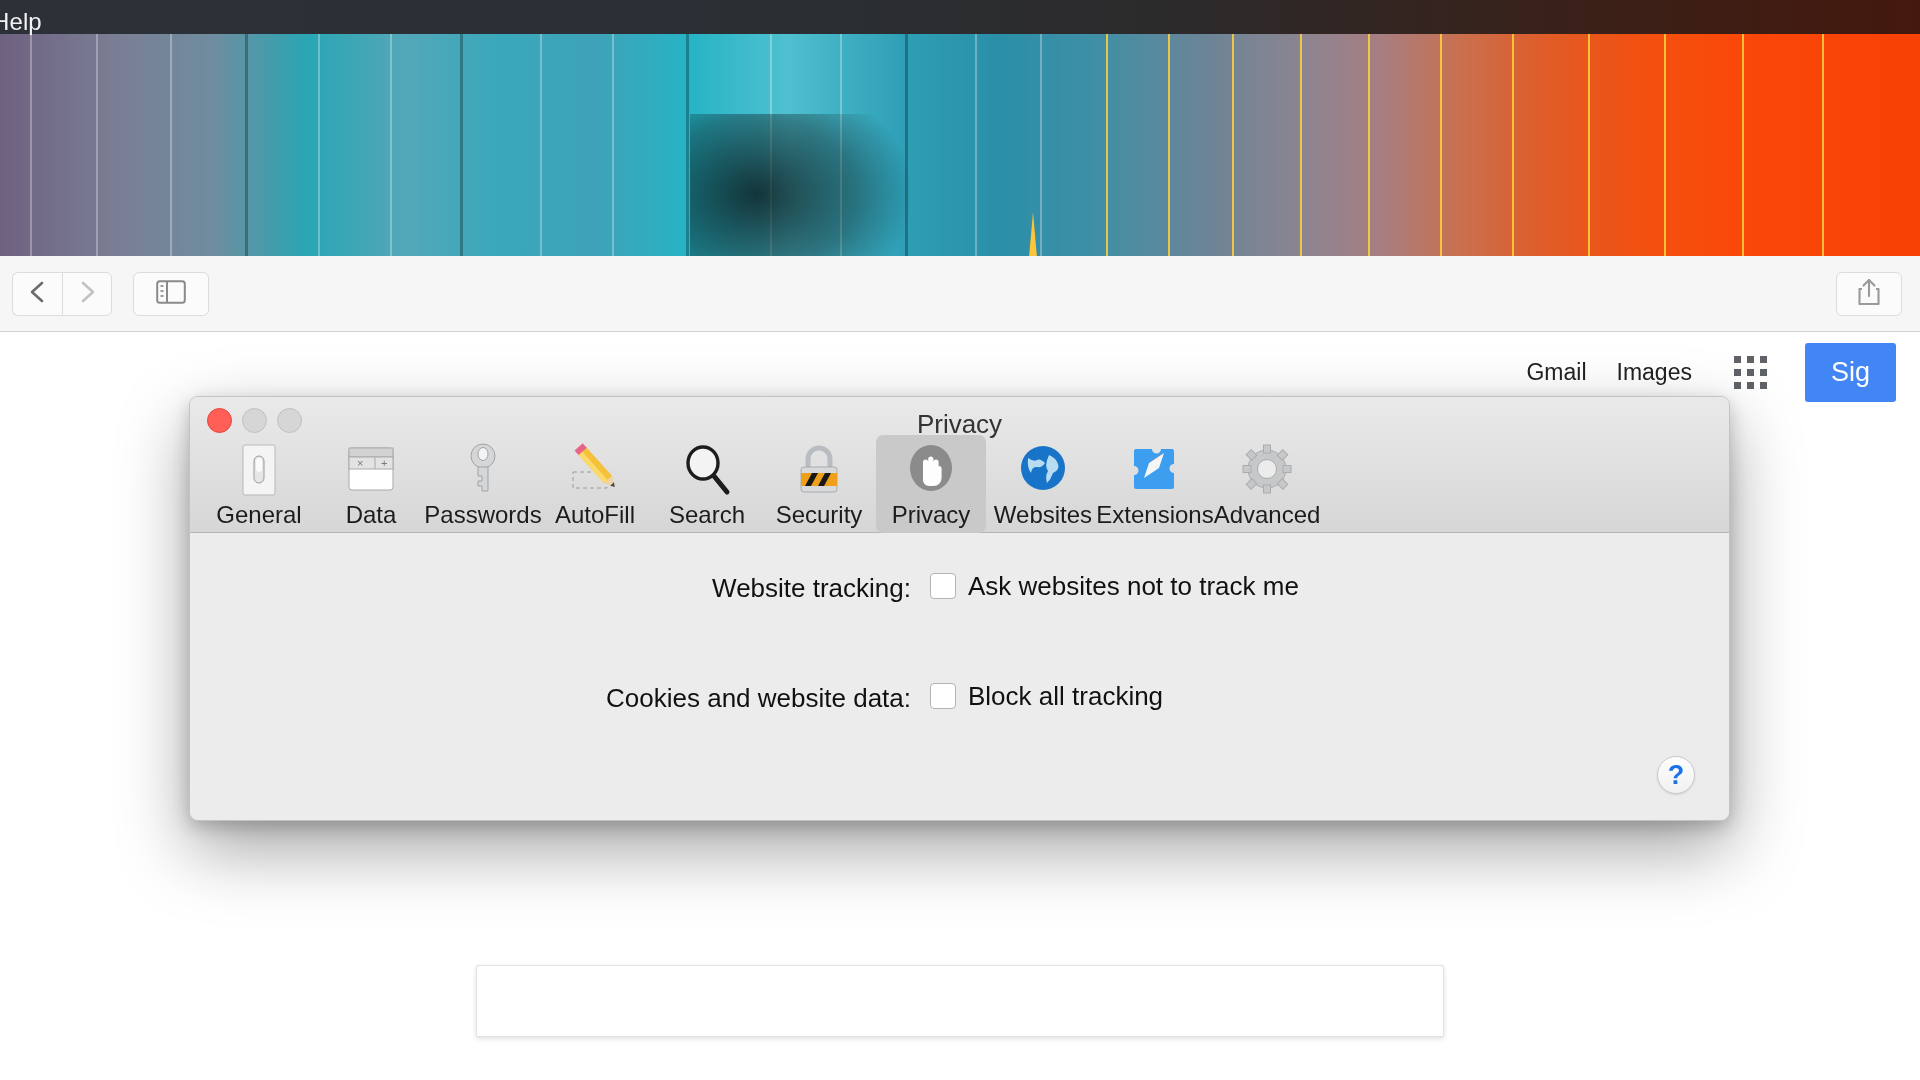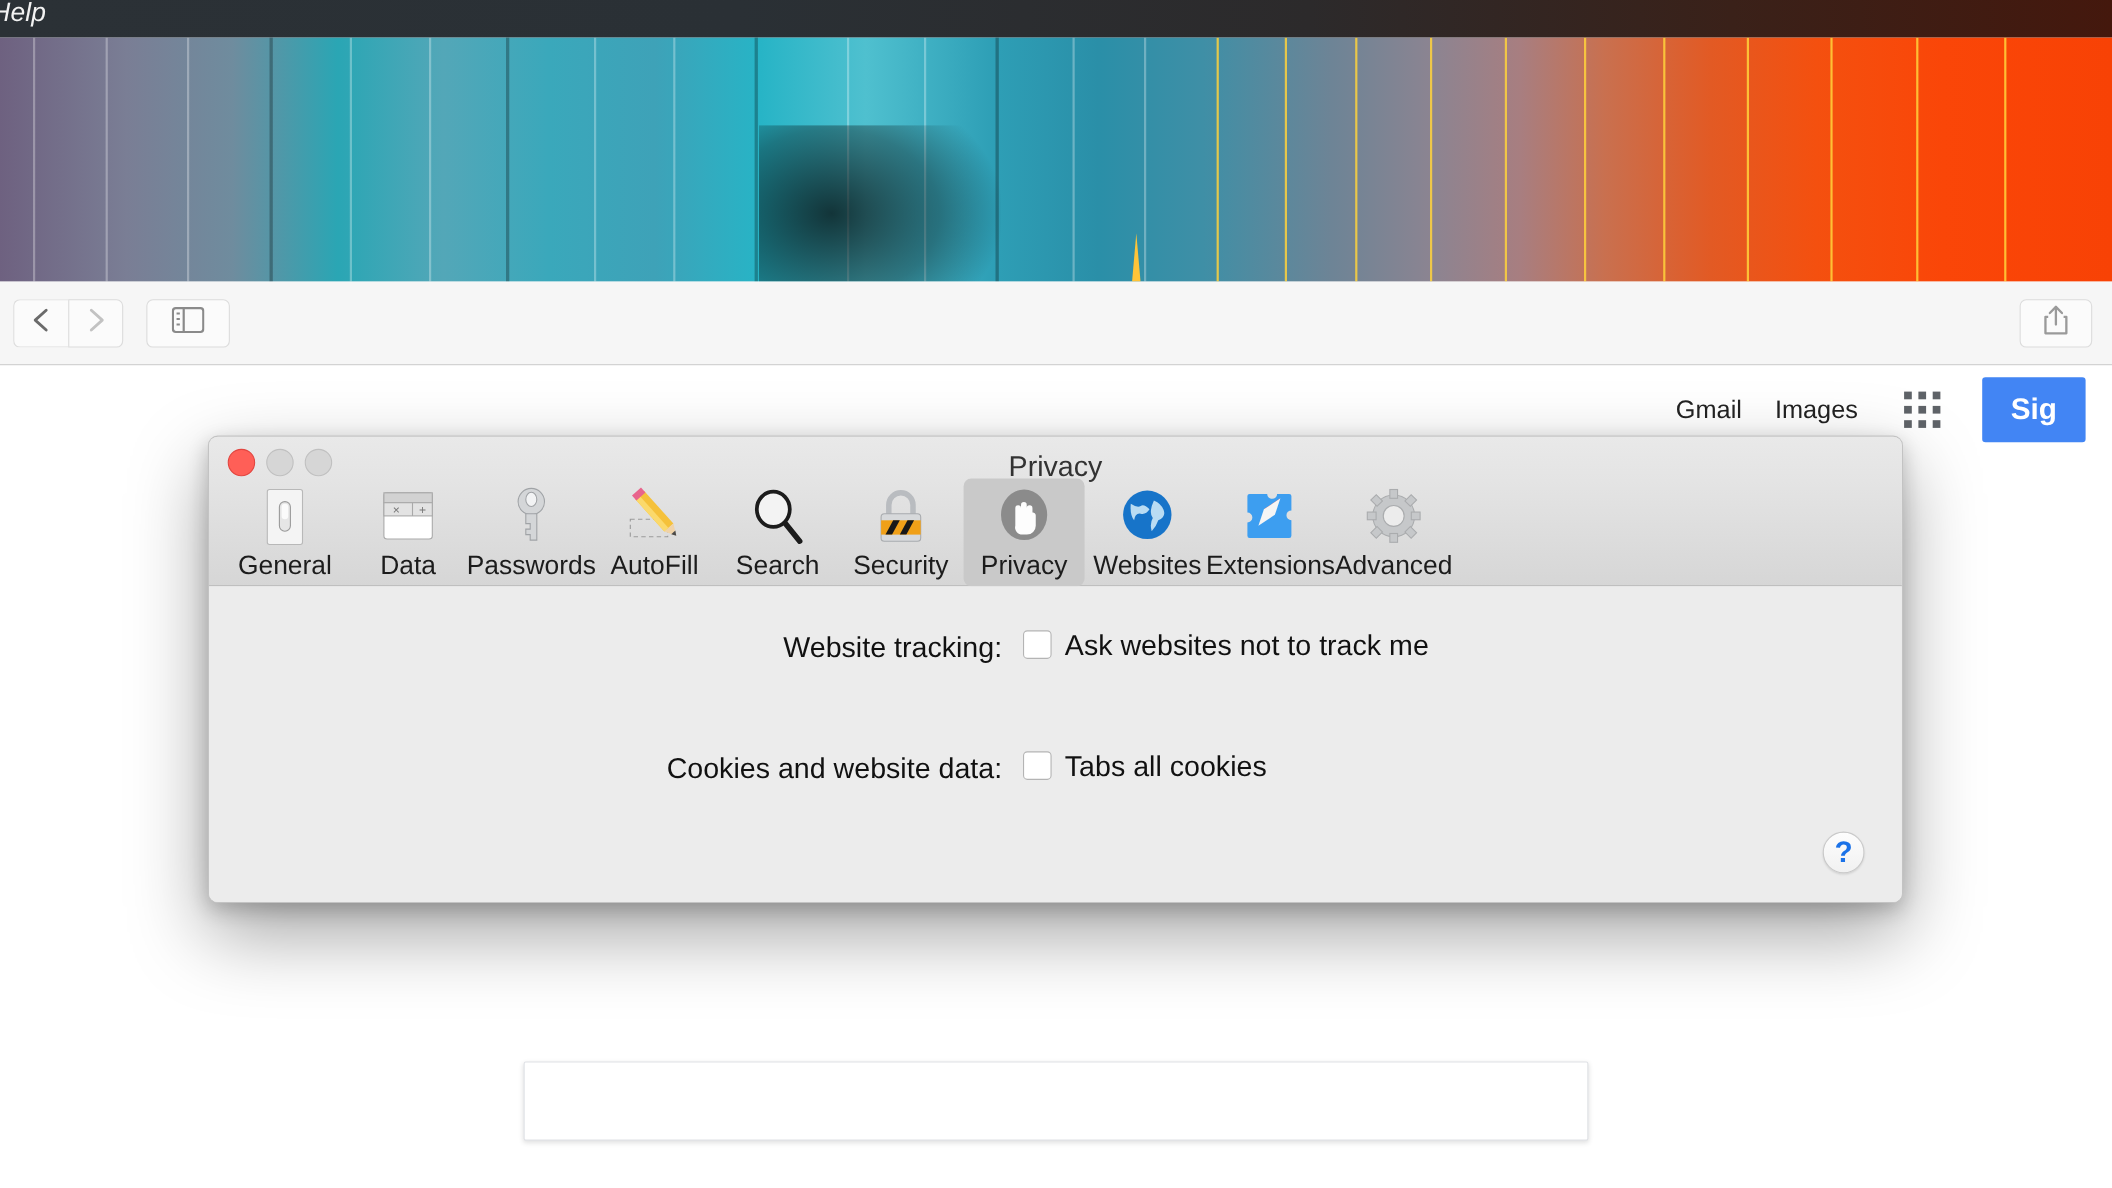--- a/index.html
+++ b/index.html
@@ -9,23 +9,22 @@
     font-family: "Liberation Sans", sans-serif;
     background: #fff;
   }
 
   
   #screen { position: relative; width: 1920px; height: 1080px; overflow: hidden; }
 
   #menubar {
     position: absolute; left: 0; top: 0; width: 1920px; height: 34px;
     background: linear-gradient(90deg,#2b3136 0%,#2a3035 35%,#2c2a2b 62%,#3a2119 82%,#44180d 100%);
-    display: flex; align-items: flex-start;
+    display: flex; align-items: flex-end;
     z-index: 40;
-    font-style: italic;
   }
   #menubar .menu-item {
     color: #f2f2f2; font-size: 24px; line-height: 1;
     margin-left: -8px; letter-spacing: .1px;
   }
 
   
   #wallpaper {
     position: absolute; left: 0; top: 34px; width: 1920px; height: 222px;
     overflow: hidden;
@@ -99,21 +98,21 @@
     position: absolute; right: 24px; top: 10px;
     display: flex; align-items: center; gap: 30px;
   }
   #g-topnav .g-link { font-size: 23px; color: #222; }
   #apps-grid {
     display: grid; grid-template-columns: repeat(3, 7px); grid-gap: 6px;
     margin-left: 12px; margin-right: 8px;
   }
   #apps-grid i { display: block; width: 7px; height: 7px; background: #5f6368; }
   #signin-btn {
-    background: #4285f4; color: #fff; font-size: 27px; font-weight: bold;
+    background: #4285f4; color: #fff; font-size: 27px; font-weight: normal;
     padding: 14px 26px; border-radius: 3px; white-space: nowrap;
   }
   #google-logo {
     position: absolute; left: 50%; transform: translateX(-50%);
     top: 68px; font-size: 160px; font-family: "DejaVu Sans", sans-serif;
     font-weight: normal; letter-spacing: -6px; white-space: nowrap; line-height: 1;
   }
   #google-logo .c1 { color: #4285f4; }
   #google-logo .c2 { color: #c5372c; }
   #google-logo .c3 { color: #e8b100; }
@@ -479,21 +478,21 @@
             <span class="cb-label">Ask websites not to track me</span>
           </label>
         </div>
       </div>
 
       <div class="row" id="row-cookies">
         <div class="field-label">Cookies and website data:</div>
         <div class="field-col">
           <label class="cb-row">
             <span class="checkbox"></span>
-            <span class="cb-label">Tabs all cookies</span>
+            <span class="cb-label">Block all tracking</span>
           </label>
         </div>
       </div>
 
 
       <div id="help-btn">?</div>
     </div>
   </div>
 
 </div>

